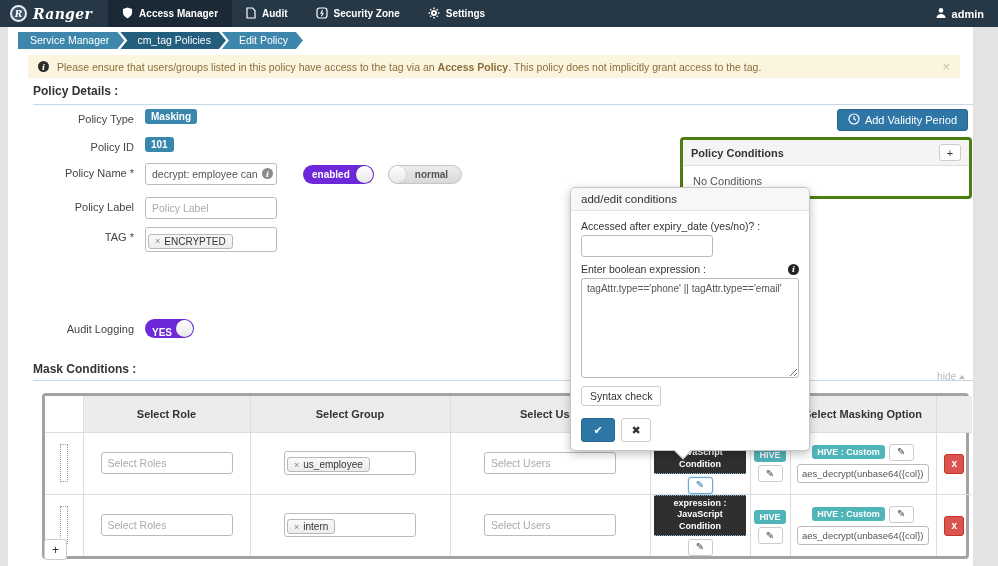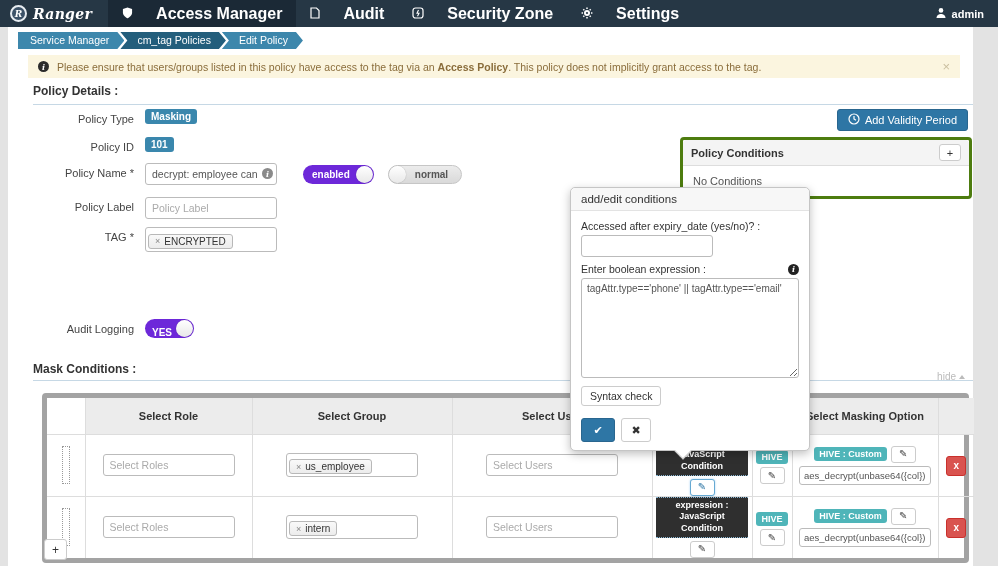--- a/index.html
+++ b/index.html
@@ -4,21 +4,21 @@
 <style>
   * { margin:0; padding:0; box-sizing:border-box; }
   html,body { width:998px; height:566px; }
   body { position:relative; background:#e3e3e3; font-family:"Liberation Sans",sans-serif; overflow:hidden; }
 
   
   .navbar { position:absolute; top:0; left:0; width:998px; height:27px; background:#263745; display:flex; align-items:stretch; z-index:30; }
   .brand { display:flex; align-items:center; gap:6px; padding:0 16px 0 10px; cursor:pointer; }
   .logo-circle { width:17px; height:17px; border-radius:50%; background:#3c5268; border:2px solid #e8edf2; color:#fff; font:italic bold 9px "DejaVu Serif",serif; display:flex; align-items:center; justify-content:center; }
   .brand-name { color:#fff; font:italic bold 14px "DejaVu Serif",serif; letter-spacing:.3px; }
-  .nav-item { display:flex; align-items:center; gap:23px; color:#fff; font-size:16px; font-weight:bold; padding:0 14px; cursor:pointer; }
+  .nav-item { display:flex; align-items:center; gap:6px; color:#fff; font-size:10px; font-weight:bold; padding:0 14px; cursor:pointer; }
   .nav-item.active { background:#1b2936; }
   .nav-user { margin-left:auto; display:flex; align-items:center; gap:5px; color:#fff; font-size:11px; font-weight:bold; padding:0 14px; cursor:pointer; }
 
   
   .page { position:absolute; left:8px; top:27px; width:965px; height:539px; background:#fff; }
 
   
   .breadcrumb { position:absolute; top:5px; left:10px; display:flex; }
   .crumb { position:relative; color:#fff; font-size:10.5px; line-height:17px; height:17px; padding:0 15px 0 12px; background:#3d87ac; clip-path:polygon(0 0,calc(100% - 7px) 0,100% 50%,calc(100% - 7px) 100%,0 100%); margin-right:3px; cursor:pointer; white-space:nowrap; }
   .crumb.notch { clip-path:polygon(0 0,calc(100% - 7px) 0,100% 50%,calc(100% - 7px) 100%,0 100%,7px 50%); padding-left:17px; margin-left:-7px; }
@@ -57,21 +57,21 @@
   .cond-panel { position:absolute; top:110px; left:672px; width:292px; border:3px solid #4d7c0f; border-radius:4px; background:#fff; }
   .cond-head { background:#f4f4f4; border-bottom:1px solid #ddd; border-radius:4px 4px 0 0; display:flex; align-items:center; padding:4px 8px; }
   .cond-title { font-size:11px; font-weight:bold; color:#333; }
   .plus-btn { margin-left:auto; width:22px; height:17px; border:1px solid #ccc; background:#fff; border-radius:3px; font-size:11px; line-height:14px; text-align:center; color:#333; cursor:pointer; }
   .cond-body { padding:9px 10px; font-size:11px; color:#555; }
 
   .hide-link { position:absolute; top:344px; right:8px; font-size:10px; color:#bbb; cursor:pointer; display:flex; align-items:center; gap:3px; }
   .caret-up { width:0; height:0; border-left:3px solid transparent; border-right:3px solid transparent; border-bottom:4px solid #bbb; }
 
   
-  .mask-panel { position:absolute; top:366px; left:34px; width:927px; border:5px solid #a3a3a3; border-radius:4px; background:#fff; }
+  .mask-panel { position:absolute; top:366px; left:34px; width:927px; border:3px solid #a3a3a3; border-radius:4px; background:#fff; }
   table.mask { width:100%; border-collapse:collapse; table-layout:fixed; }
   table.mask th { background:#ececec; height:36px; font-size:11px; color:#333; border-bottom:1px solid #ddd; border-left:1px solid #ddd; font-weight:bold; }
   table.mask th.drag-th { background:#fff; border-left:none; }
   table.mask td { height:45px; border-top:1px solid #ddd; border-left:1px solid #ddd; text-align:center; vertical-align:middle; }
   table.mask td.drag-td { border-left:none; }
   .drag-handle { width:8px; height:38px; border:1px dotted #999; margin:0 auto; cursor:grab; }
   .cell-input { width:132px; height:22px; border:1px solid #bbb; border-radius:3px; font-size:10.5px; color:#555; padding:0 6px; font-family:"Liberation Sans",sans-serif; }
   .cell-input::placeholder { color:#aaa; }
   .cell-chipbox { width:132px; min-height:24px; border:1px solid #bbb; border-radius:3px; padding:2px; margin:0 auto; text-align:left; background:#fff; }
   .cond-badge { display:block; width:92px; margin:0 auto; background:#2f2f2f; color:#fff; font-size:9px; font-weight:bold; line-height:1.3; padding:2px 2px; border-top:1px dotted #8ab8d6; border-bottom:1px dotted #8ab8d6; }

